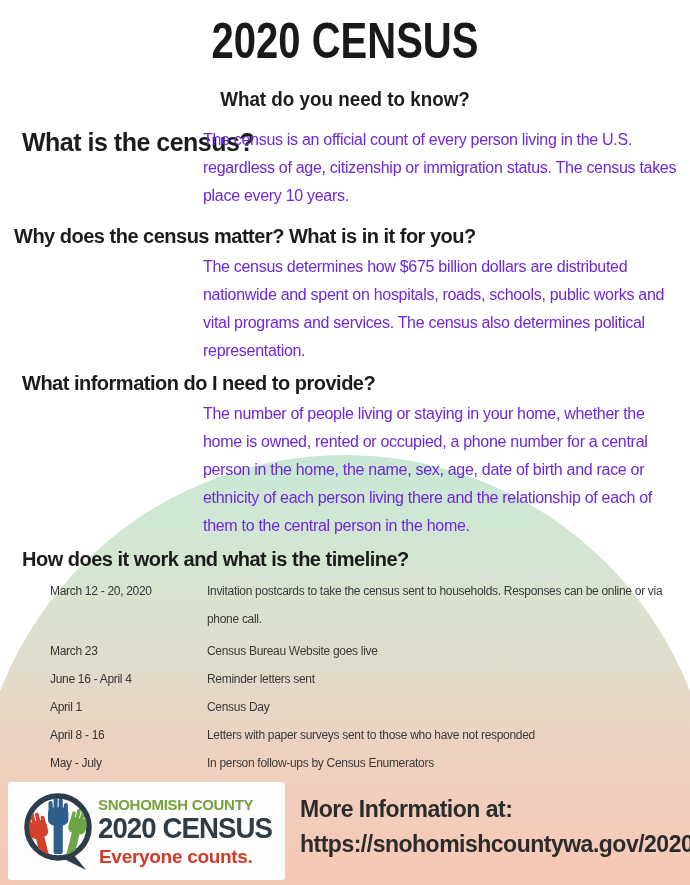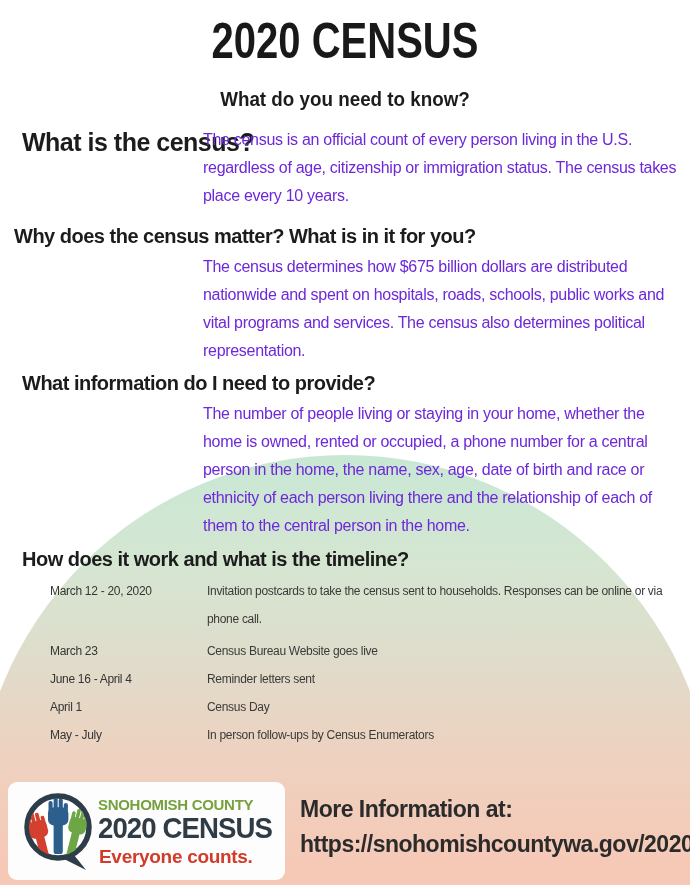--- a/index.html
+++ b/index.html
@@ -39,21 +39,21 @@
   .b1 { top:126px; }
   .b2 { top:253px; }
   .b3 { top:400px; }
   .timeline { position:absolute; left:50px; top:577px; width:632px; }
   .t-row { display:flex; line-height:28px; font-size:12px; letter-spacing:-0.3px; }
   .t-row.gap { margin-bottom:4px; }
   .t-date { width:157px; flex:0 0 157px; color:#353535; }
   .t-desc { flex:1; color:#3a3a3a; }
   .logo-box {
     position:absolute; left:8px; top:782px; width:277px; height:98px;
-    background:#fdfdfd; border-radius:9px;
+    background:#fdfdfd; border-radius:3px;
   }
   .logo-icon { position:absolute; left:12px; top:6px; width:78px; height:88px; }
   .logo-county {
     position:absolute; left:90px; top:14px; font-size:15px; font-weight:700;
     color:#76a13c; letter-spacing:-0.3px; white-space:nowrap;
   }
   .logo-census {
     position:absolute; left:90px; top:29px; font-size:30px; font-weight:700;
     color:#2f3b45; letter-spacing:-1px; white-space:nowrap;
     transform:scaleX(0.92); transform-origin:left center;
@@ -100,20 +100,24 @@
     </div>
     <div class="t-row">
       <div class="t-date">June 16 - April 4</div>
       <div class="t-desc">Reminder letters sent</div>
     </div>
     <div class="t-row">
       <div class="t-date">April 1</div>
       <div class="t-desc">Census Day</div>
     </div>
     <div class="t-row">
+      <div class="t-date">April 8 - 16</div>
+      <div class="t-desc">Letters with paper surveys sent to those who have not responded</div>
+    </div>
+    <div class="t-row">
       <div class="t-date">May - July</div>
       <div class="t-desc">In person follow-ups by Census Enumerators</div>
     </div>
   </div>
 
   <div class="logo-box">
     <svg class="logo-icon" viewBox="0 0 78 88" xmlns="http://www.w3.org/2000/svg">
       <defs>
         <g id="hand">
           <rect x="5.5" y="24" width="9" height="32" rx="2.5"></rect>

